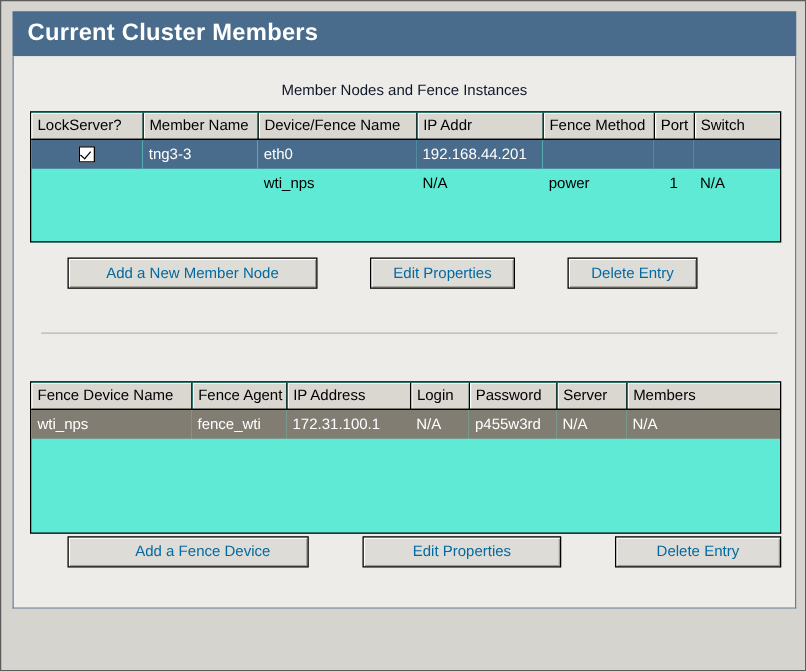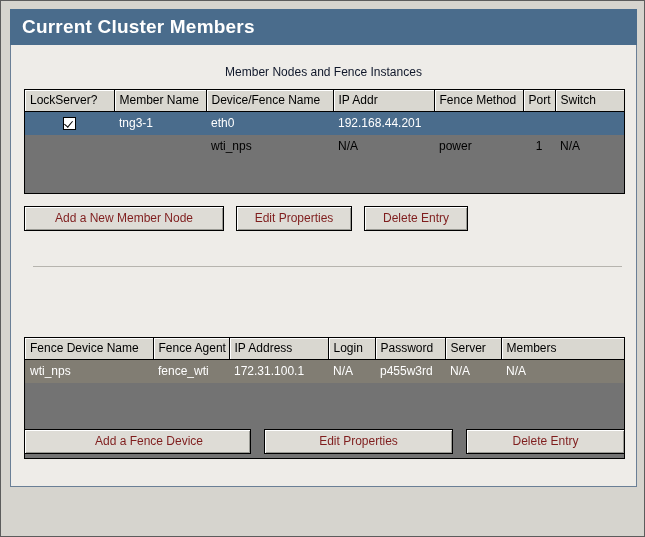--- a/index.html
+++ b/index.html
@@ -60,21 +60,21 @@
   .section-caption {
     text-align: center;
     font-size: 12px;
     color: #0f172a;
     margin: 0;
     padding: 0;
   }
 
   
   .tbl-wrap {
-    background: #737373;
+    background: #5eead4;
     border: 1px solid #000000;
     box-sizing: border-box;
     overflow: hidden;
   }
   table.grid {
     border-collapse: collapse;
     width: 100%;
     table-layout: fixed;
     font-size: 12px;
   }
@@ -132,29 +132,30 @@
     transform: rotate(40deg);
   }
 
   
   .btn {
     background: #dedcd6;
     border: 1px solid #000000;
     border-right-color: #000000;
     box-shadow: inset 1px 1px 0 #ffffff, inset -1px -1px 0 #9a9a94;
     font-size: 12px;
-    color: #7f1d1d;
+    color: #0369a1;
     height: 25px;
     line-height: 23px;
     text-align: center;
     box-sizing: border-box;
     cursor: default;
     white-space: nowrap;
     padding: 0 6px;
     user-select: none;
+    margin-left: 30px;
   }
 
   .btn-row {
     position: absolute;
     display: flex;
   }
 
   
   .hsep {
     position: absolute;
@@ -209,21 +210,21 @@
             <th>Fence Method</th>
             <th>Port</th>
             <th>Switch</th>
           </tr>
         </thead>
         <tbody>
           <tr class="row-selected-blue">
             <td class="c-center">
               <span class="chk"></span>
             </td>
-            <td>tng3-1</td>
+            <td>tng3-3</td>
             <td>eth0</td>
             <td>192.168.44.201</td>
             <td></td>
             <td class="c-center"></td>
             <td></td>
           </tr>
           <tr>
             <td class="c-center"></td>
             <td></td>
             <td>wti_nps</td>
@@ -238,21 +239,21 @@
 
     <div class="btn-row" style="left:13px;top:161px;width:601px;">
       <div class="btn" style="width:200px;margin-right:12px;">Add a New Member Node</div>
       <div class="btn" style="width:116px;margin-right:12px;">Edit Properties</div>
       <div class="btn" style="width:104px;">Delete Entry</div>
     </div>
 
     <div class="hsep" style="top:221px;"></div>
 
 
-    <div class="tbl-wrap" style="position:absolute;left:13px;top:292px;width:601px;height:122px;">
+    <div class="tbl-wrap" style="position:absolute;left:13px;top:260px;width:601px;height:122px;">
       <table class="grid">
         <colgroup>
           <col style="width:128px">
           <col style="width:76px">
           <col style="width:99px">
           <col style="width:47px">
           <col style="width:70px">
           <col style="width:56px">
           <col style="width:125px">
         </colgroup>

